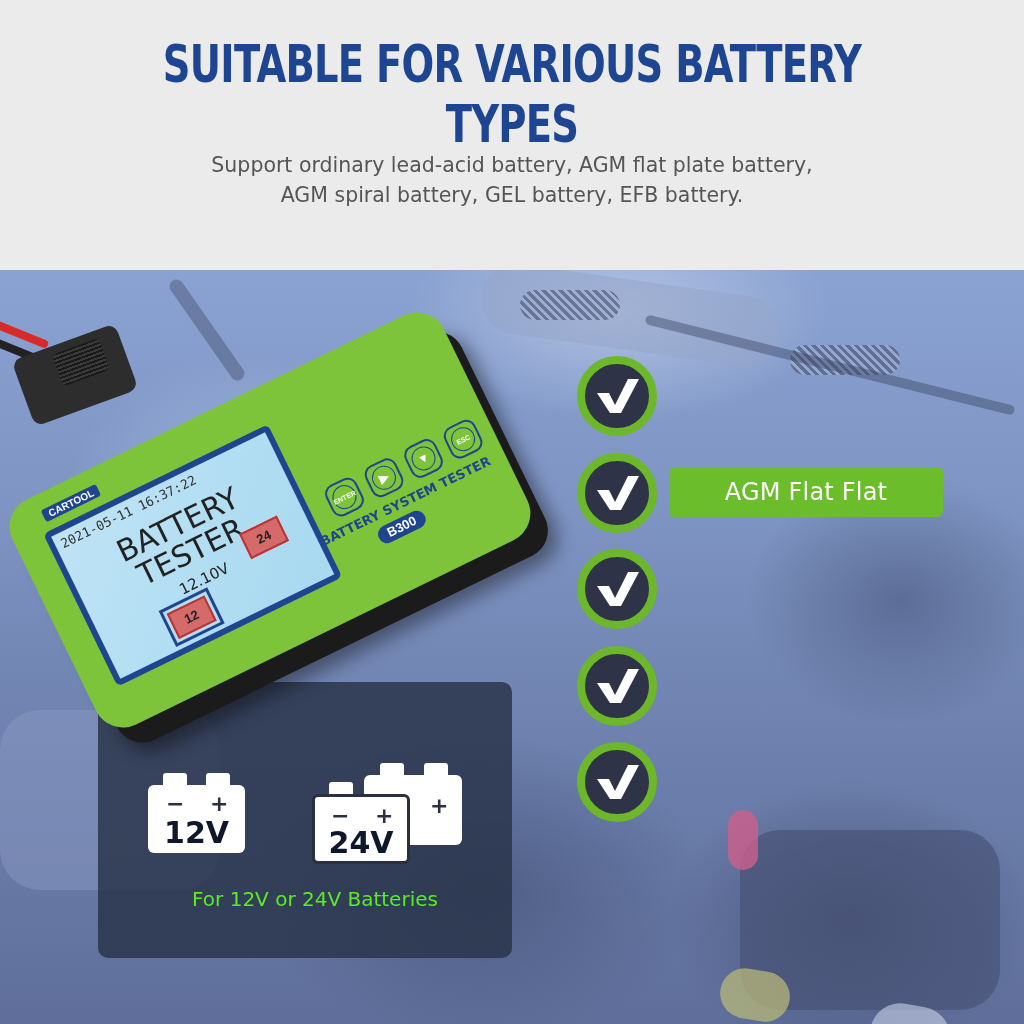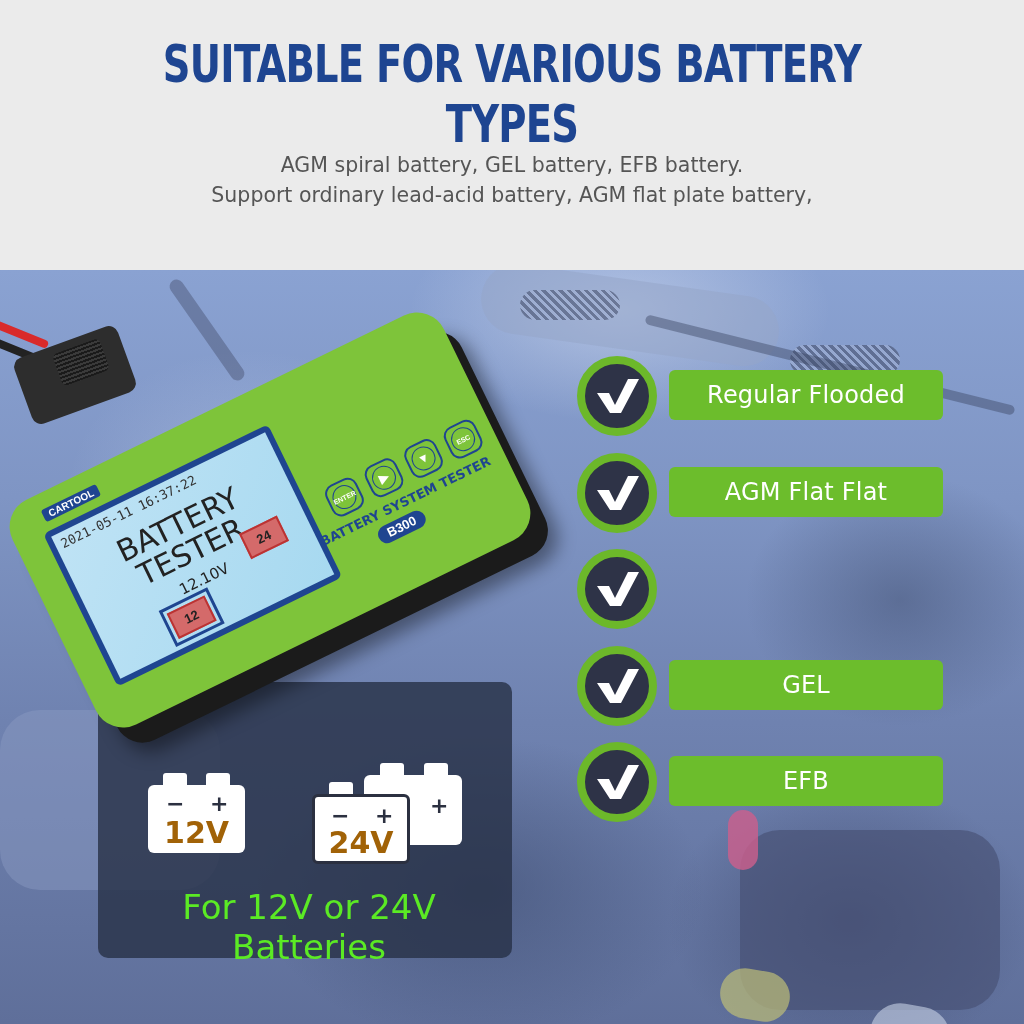--- a/index.html
+++ b/index.html
@@ -125,34 +125,34 @@
   
   .volt-panel {
     position: absolute; left: 98px; top: 682px; width: 414px; height: 276px;
     background: rgba(40,50,72,0.82); border-radius: 10px;
   }
   .bat-icon {
     position: absolute; background: #fff; border-radius: 6px;
   }
   .bat-icon .term { position: absolute; top: -12px; width: 24px; height: 12px; background:#fff; border-radius: 3px 3px 0 0; }
   .bat-icon .sign { position: absolute; top: 8px; font-size: 22px; font-weight: bold; color: #2b3040; font-family: "DejaVu Sans", sans-serif; line-height: 22px; }
-  .bat-icon .lbl { position: absolute; left: 0; width: 100%; text-align: center; top: 34px; font-size: 30px; font-weight: bold; color: #a16207; font-family: "DejaVu Sans", sans-serif; }
+  .bat-icon .lbl { position: absolute; left: 0; width: 100%; text-align: center; top: 34px; font-size: 30px; font-weight: bold; color: #0f172a; font-family: "DejaVu Sans", sans-serif; }
   .volt-caption {
-    position: absolute; left: 4px; top: 205px; width: 100%; text-align: center;
-    font-family: "DejaVu Sans", sans-serif; font-size: 34px; color: #5bea24;
+    position: absolute; left: 10px; top: 205px; width: 100%; text-align: center;
+    font-family: "DejaVu Sans", sans-serif; font-size: 20px; color: #5bea24;
   }
 </style>
 </head>
 <body>
 
 <div class="header">
   <h1 class="title">SUITABLE FOR VARIOUS BATTERY TYPES</h1>
   <div class="subtitle">
+    <span>Support ordinary lead-acid battery, AGM flat plate battery,</span>
     <span>AGM spiral battery, GEL battery, EFB battery.</span>
-    <span>Support ordinary lead-acid battery, AGM flat plate battery,</span>
   </div>
 </div>
 
 <div class="photo">
   <div class="shape s1"></div>
   <div class="shape s2"></div>
   <div class="shape s3"></div>
   <div class="shape s4"></div>
   <div class="shape s5"></div>
   <div class="shape s6"></div>
@@ -232,21 +232,20 @@
   </div>
 </div>
 
 <div class="types">
   <div class="type-row" style="top:0px;">
     <div class="check-circle">
       <svg viewBox="0 0 44 38">
           <path d="M2 16 L14 16 L20 28 L33 2 L44 2 L26 36 L15 36 Z" fill="#ffffff"></path>
         </svg>
     </div>
-    <div class="type-pill">Regular Flooded</div>
   </div>
   <div class="type-row" style="top:97px;">
     <div class="check-circle">
       <svg viewBox="0 0 44 38">
           <path d="M2 16 L14 16 L20 28 L33 2 L44 2 L26 36 L15 36 Z" fill="#ffffff"></path>
         </svg>
     </div>
     <div class="type-pill">AGM Flat Flat</div>
   </div>
   <div class="type-row" style="top:193px;">
@@ -255,23 +254,21 @@
           <path d="M2 16 L14 16 L20 28 L33 2 L44 2 L26 36 L15 36 Z" fill="#ffffff"></path>
         </svg>
     </div>
   </div>
   <div class="type-row" style="top:290px;">
     <div class="check-circle">
       <svg viewBox="0 0 44 38">
           <path d="M2 16 L14 16 L20 28 L33 2 L44 2 L26 36 L15 36 Z" fill="#ffffff"></path>
         </svg>
     </div>
-    <div class="type-pill">GEL</div>
   </div>
   <div class="type-row" style="top:386px;">
     <div class="check-circle">
       <svg viewBox="0 0 44 38">
           <path d="M2 16 L14 16 L20 28 L33 2 L44 2 L26 36 L15 36 Z" fill="#ffffff"></path>
         </svg>
     </div>
-    <div class="type-pill">EFB</div>
   </div>
 </div>
 
 </body></html>

